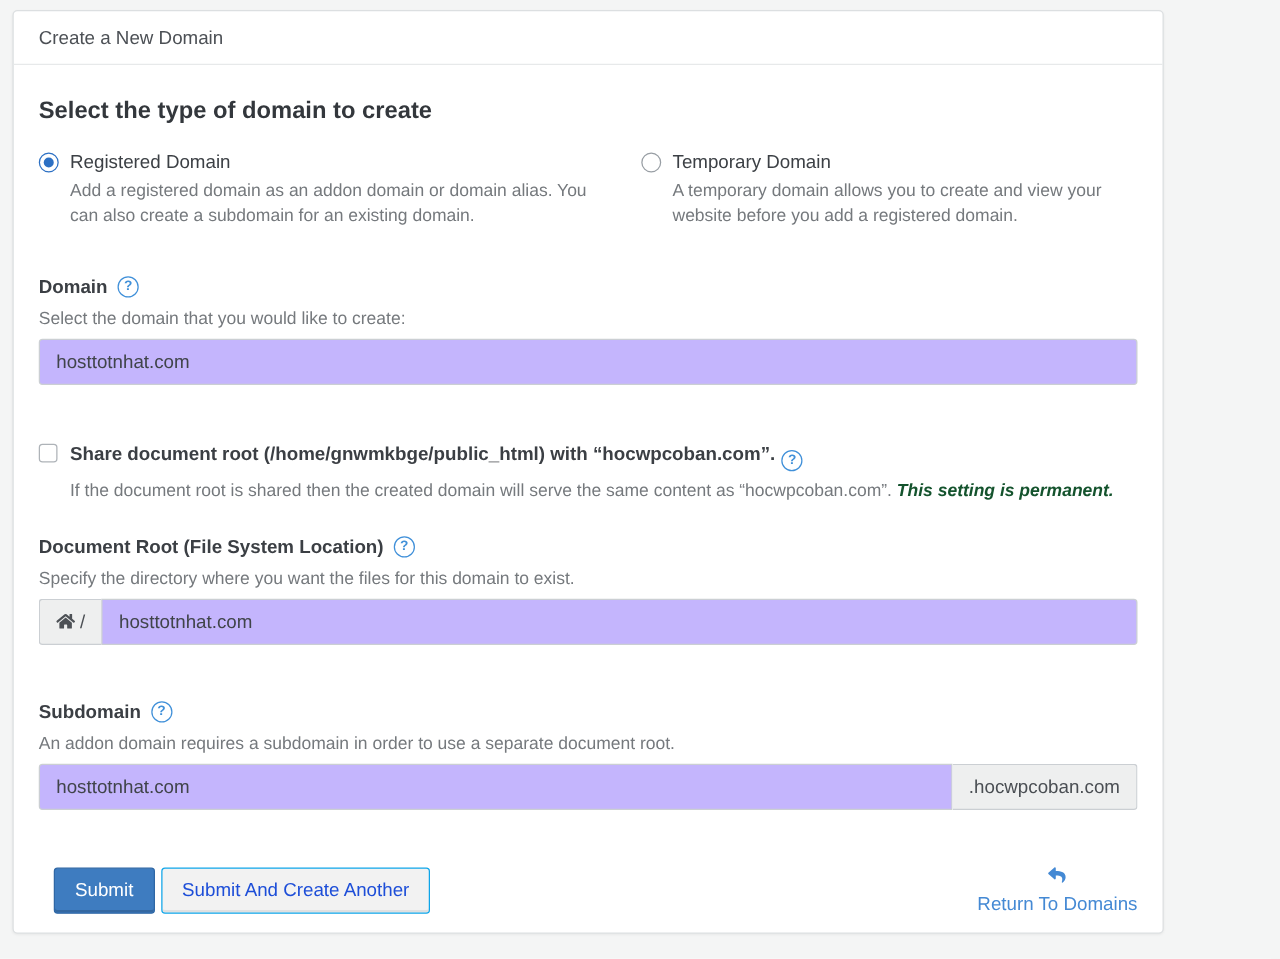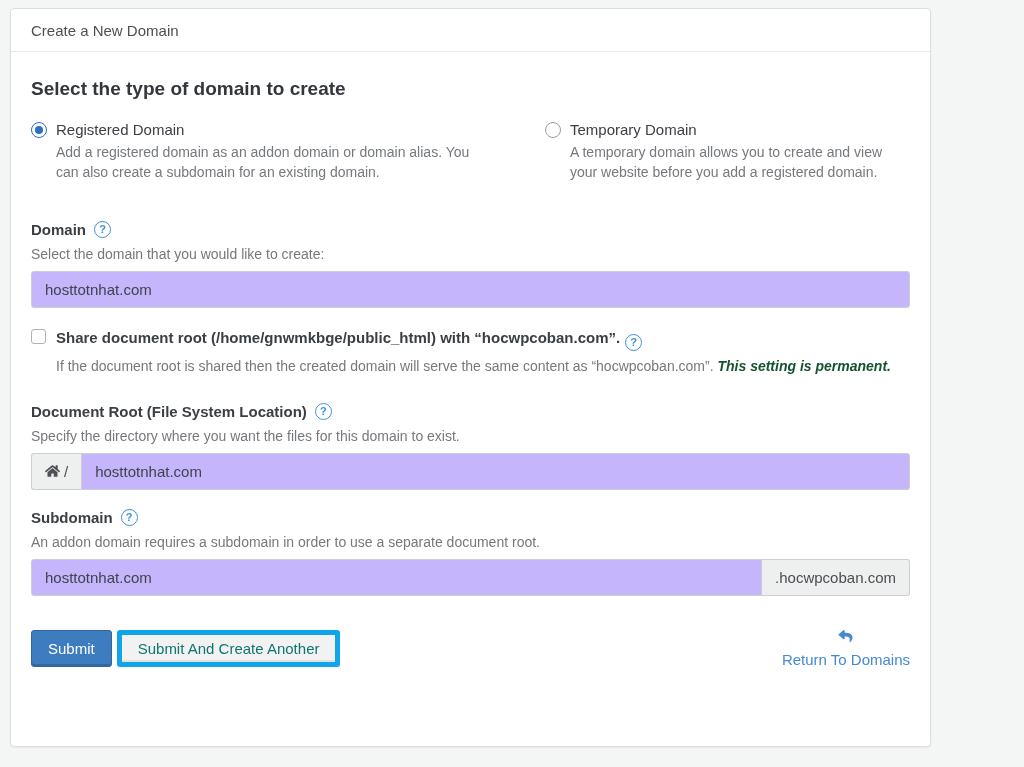--- a/index.html
+++ b/index.html
@@ -26,21 +26,21 @@
     color: #4c5055;
     border-bottom: 1px solid #e7e9ea;
   }
   .panel-body { padding: 20px 20px 40px; }
   .section-heading {
     font-size: 19px;
     font-weight: 700;
     color: #33373c;
     margin: 6px 0 21px;
   }
-  .radio-row { display: flex; margin-bottom: 38px; gap: 32px; }
+  .radio-row { display: flex; margin-bottom: 38px; }
   .radio-option { width: 482px; }
   .radio-option:last-child { flex: 1; }
   .radio-line {
     display: flex; align-items: center; gap: 9px;
     font-size: 15px; color: #3c4045; cursor: pointer;
   }
   .radio-circle {
     width: 16px; height: 16px; flex: none;
     border-radius: 50%;
     border: 1px solid #989ea4;
@@ -56,21 +56,21 @@
     border-radius: 50%;
     background: #2c70c4;
   }
   .radio-desc {
     margin: 4px 0 0 25px;
     font-size: 14px;
     color: #75797d;
     line-height: 1.45;
     max-width: 430px;
   }
-  .field-group { margin-bottom: 19px; }
+  .field-group { margin-bottom: 45px; }
   .field-label {
     font-size: 15px; font-weight: 700; color: #3b3f44;
     display: flex; align-items: center; gap: 8px;
   }
   .help-icon {
     width: 17px; height: 17px; flex: none;
     border: 1.5px solid #4090d9;
     border-radius: 50%;
     color: #4090d9;
     font-size: 11px; font-weight: 700;
@@ -123,31 +123,32 @@
   .addon.suffix { border-left: 0; border-radius: 0 3px 3px 0; }
   .actions-row { display: flex; align-items: center; margin-top: 33px; }
   .btn {
     height: 37px;
     padding: 0 16px;
     font-size: 15px;
     border-radius: 3px;
     display: inline-flex; align-items: center;
     cursor: pointer;
     font-family: "Liberation Sans", sans-serif;
+    margin-left: 12px;
   }
   .btn-primary {
     background: #3e7cc0;
     color: #ffffff;
     border: 1px solid #2f67a5;
     box-shadow: inset 0 -2px 0 rgba(0,0,0,0.16);
   }
   .btn-secondary {
     background: #f2f2f2;
-    color: #0f766e;
-    border: 5px solid #0ea5e9;
+    color: #1d4ed8;
+    border: 1px solid #0ea5e9;
     box-shadow: inset 0 -2px 0 rgba(0,0,0,0.07);
     margin-left: 5px;
   }
   .return-link {
     margin-left: auto;
     color: #4489d4;
     font-size: 15px;
     display: inline-flex; align-items: center; gap: 8px;
     text-decoration: none;
     cursor: pointer;

